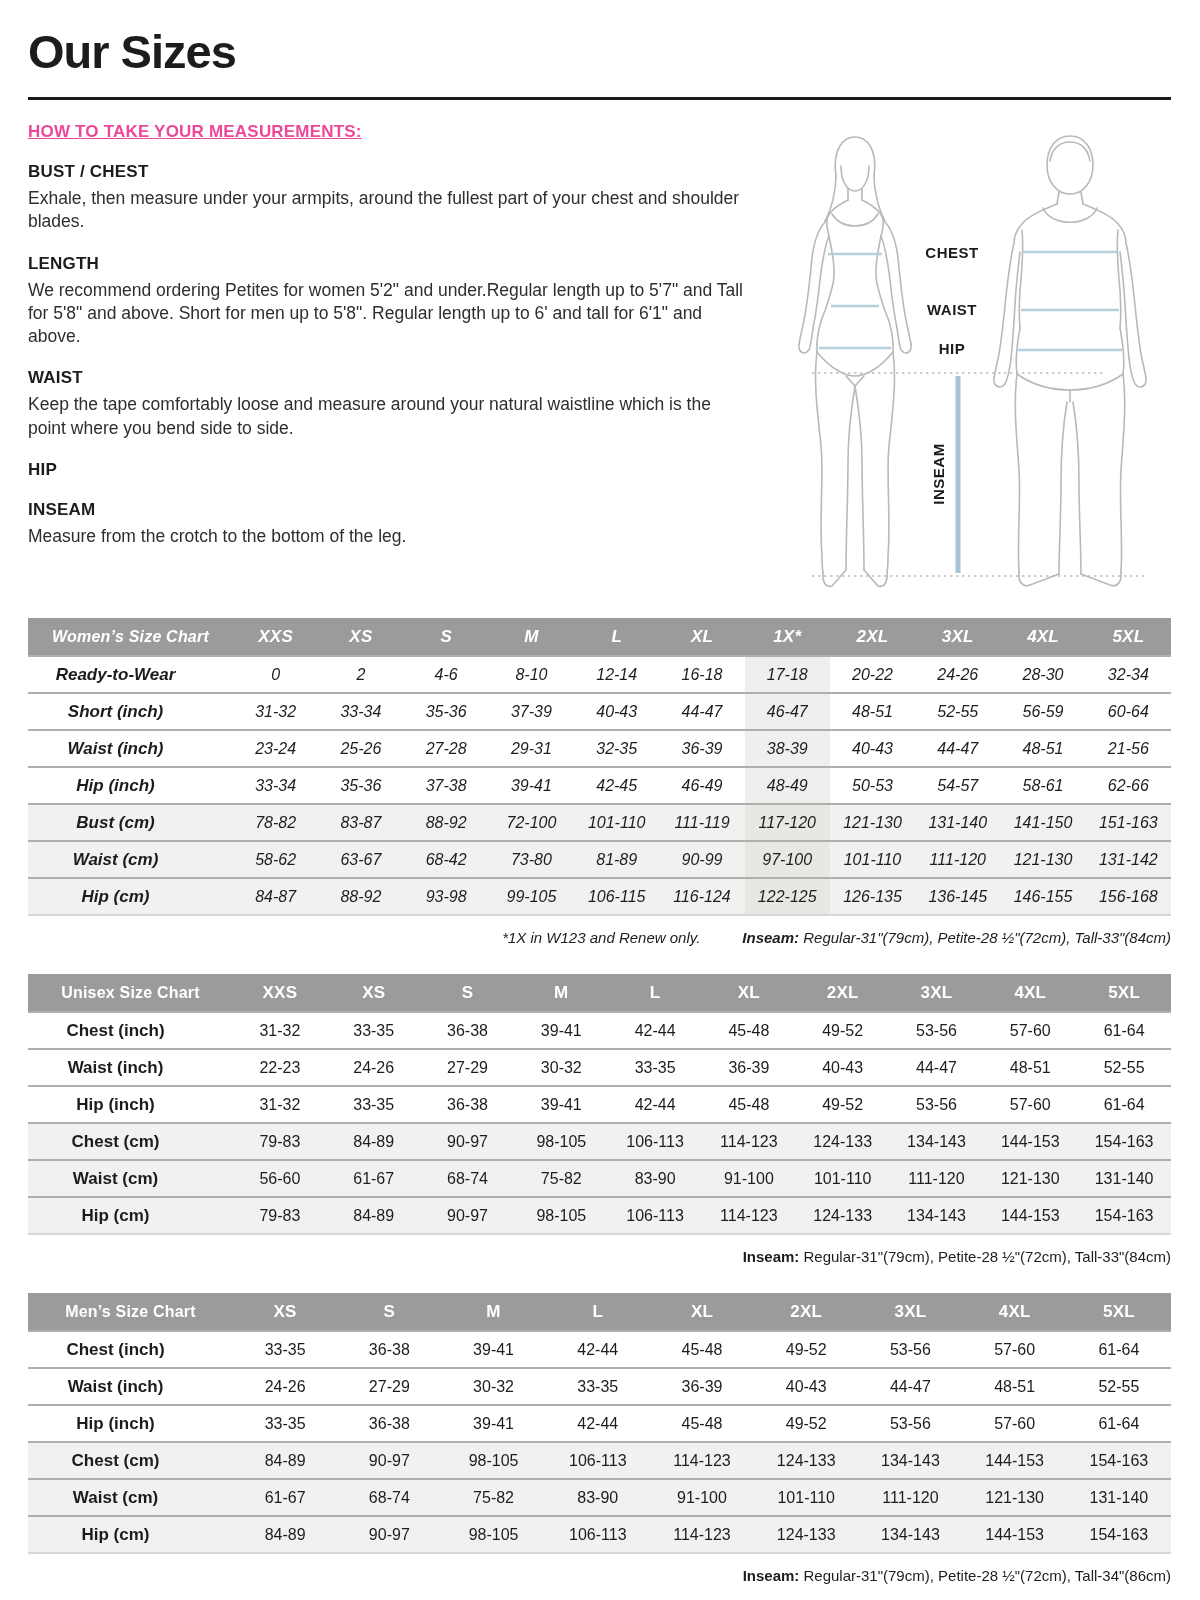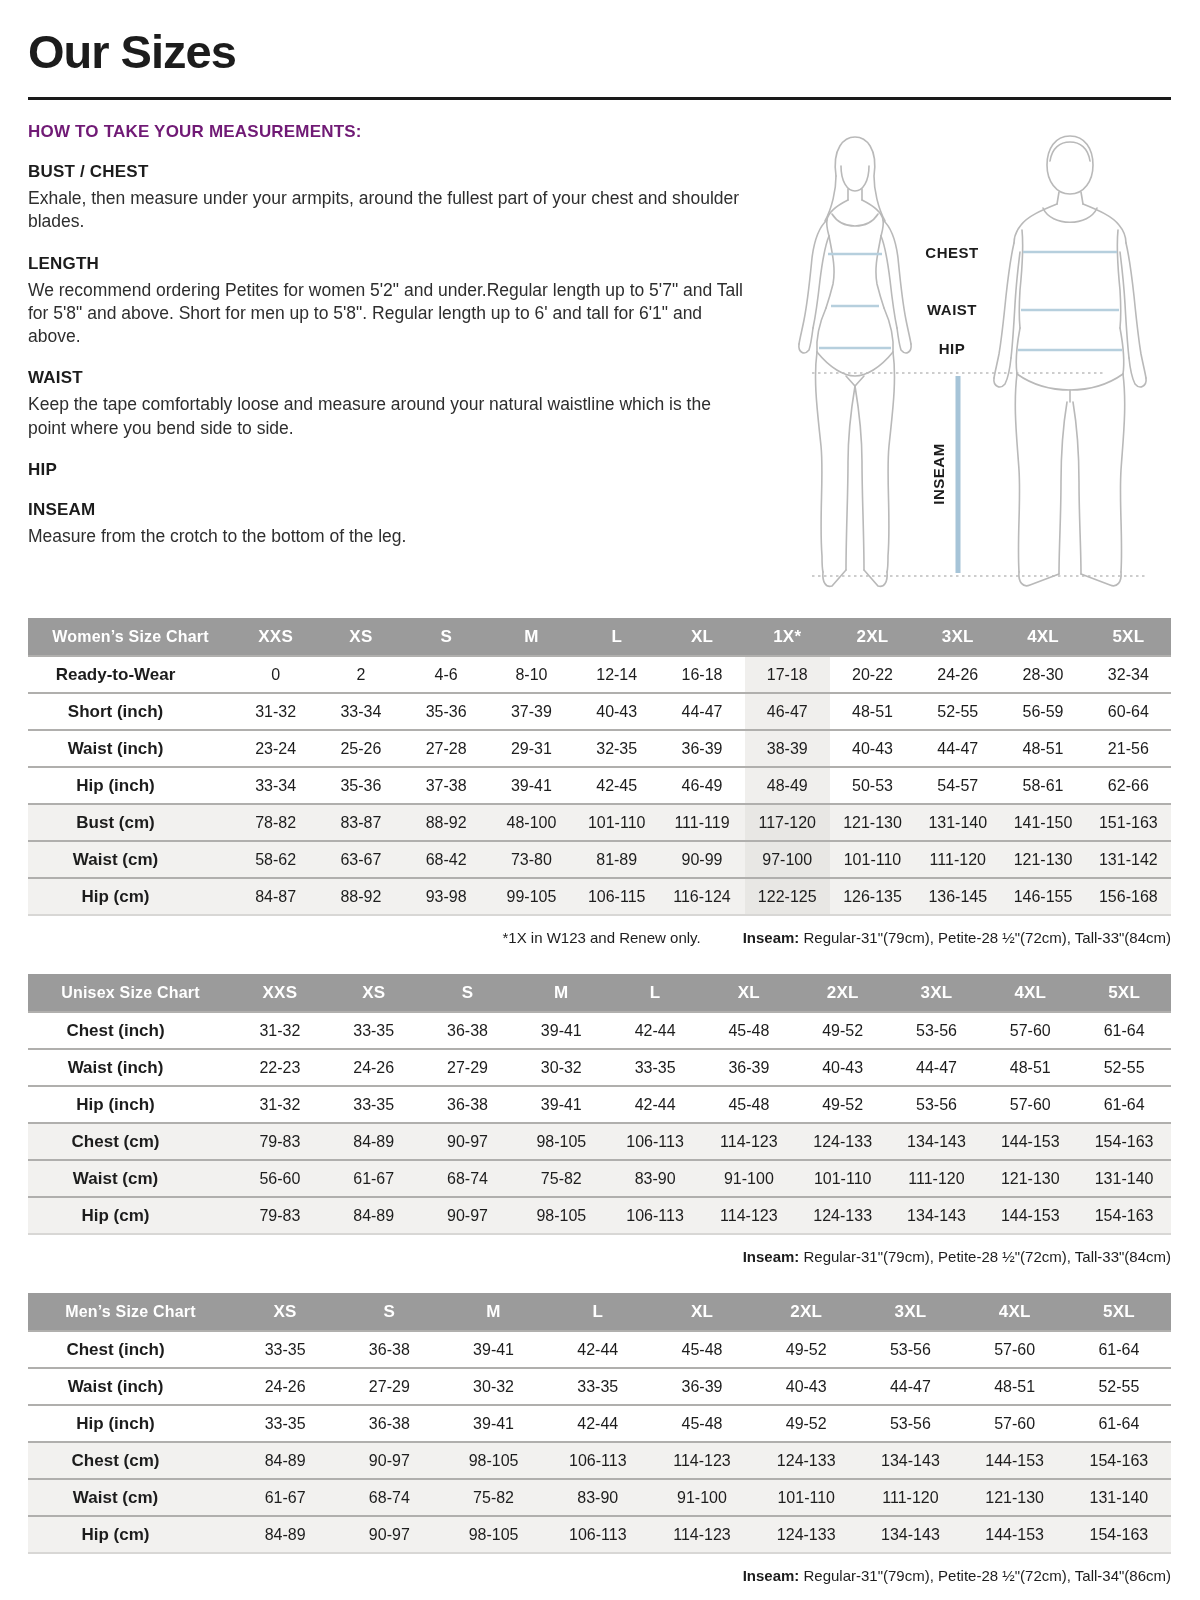--- a/index.html
+++ b/index.html
@@ -11,35 +11,35 @@
   }
   .page { padding:0 29px 10px 28px; }
 
   
   .page-title { margin-top:24px; font-size:47px; font-weight:bold; letter-spacing:-1px; color:#1c1c1c; }
   .title-rule { height:3px; background:#1a1a1a; margin-top:18px; }
 
   
   .top-block { display:flex; margin-top:22px; }
   .guide-col { width:740px; }
-  .howto-heading { font-size:17px; font-weight:bold; color:#701a75; letter-spacing:.2px; }
+  .howto-heading { font-size:17px; font-weight:bold; color:#ec4899; letter-spacing:.2px;text-decoration:underline; }
   .sec-heading { font-size:17px; font-weight:bold; color:#1c1c1c; margin-top:20px; letter-spacing:.2px; }
   .sec-body { font-size:17.5px; line-height:1.33; color:#2e2e2e; margin-top:5px; max-width:720px; }
 
   .figure-col { flex:1; display:flex; justify-content:center; }
   .figure-col svg { margin-top:2px; }
   .fig-outline { fill:none; stroke:#b9b9b9; stroke-width:1.6; stroke-linecap:round; }
   .m-line  { stroke:var(--mline,#b6cfdd); stroke-width:2.6; fill:none; }
   .inseam-line { stroke:var(--iline,#a6c4d8); stroke-width:5; fill:none; }
   .dotted { stroke:#bdbdbd; stroke-width:1.4; stroke-dasharray:2.5,3.5; fill:none; }
   .fig-label { font-family:"Liberation Sans",sans-serif; font-size:15px; font-weight:bold; fill:#1c1c1c; letter-spacing:.5px; }
 
   
   .chart-block { margin-top:28px; }
-  .chart-block:first-child { margin-top:24px; }
+  .chart-block:first-child { margin-top:24px;font-style:italic; }
   table.size-table { width:100%; border-collapse:collapse; table-layout:fixed; }
   table.size-table thead th {
     background:#9b9b9b; color:#ffffff; font-size:17px; font-weight:bold;
     height:38px; text-align:center; letter-spacing:.2px;
   }
   table.size-table thead th.tbl-title { font-size:16px; }
   table.size-table tbody tr { border-top:2px solid #b0afad; }
   table.size-table tbody th.row-label {
     text-align:center; padding-right:30px; font-size:17px; font-weight:bold;
     color:#1c1c1c; height:37px;
@@ -242,21 +242,21 @@
               <td>50-53</td>
               <td>54-57</td>
               <td>58-61</td>
               <td>62-66</td>
             </tr>
             <tr class="shaded">
               <th class="row-label">Bust (cm)</th>
               <td>78-82</td>
               <td>83-87</td>
               <td>88-92</td>
-              <td>48-100</td>
+              <td>72-100</td>
               <td>101-110</td>
               <td>111-119</td>
               <td class="hl">117-120</td>
               <td>121-130</td>
               <td>131-140</td>
               <td>141-150</td>
               <td>151-163</td>
             </tr>
             <tr class="shaded">
               <th class="row-label">Waist (cm)</th>

